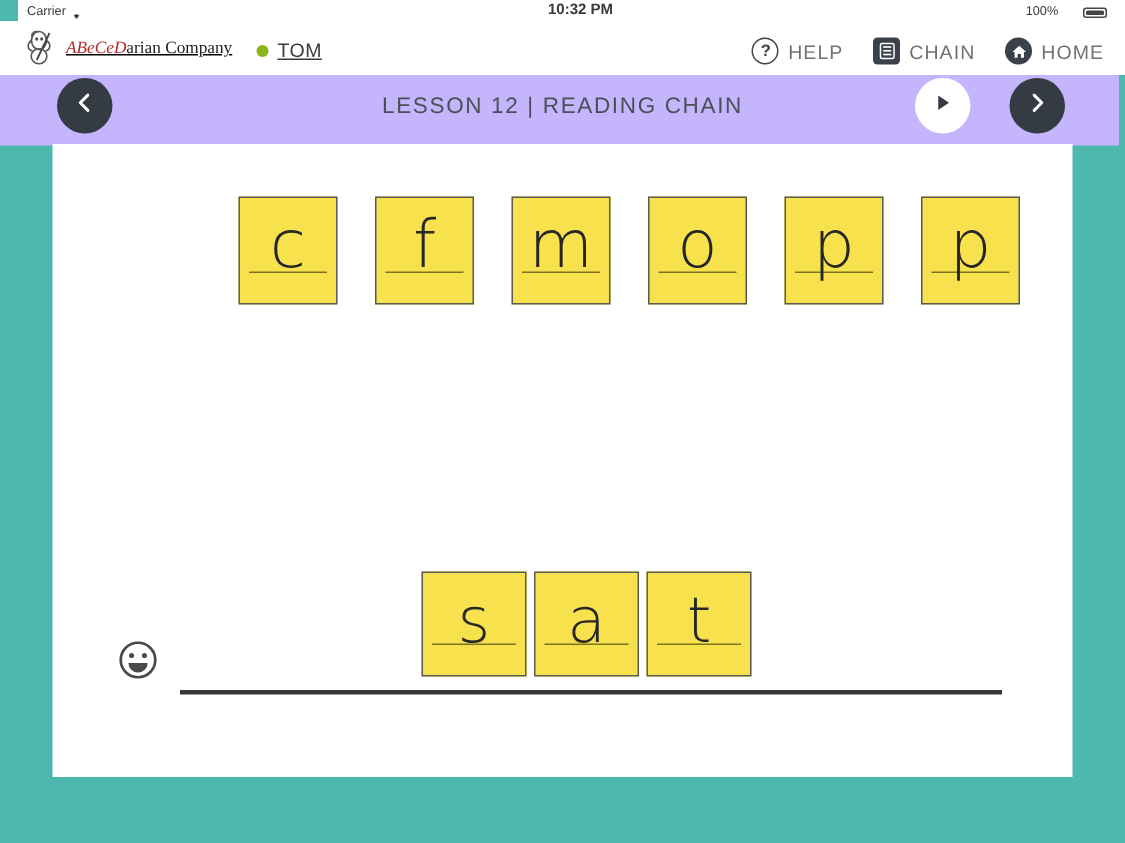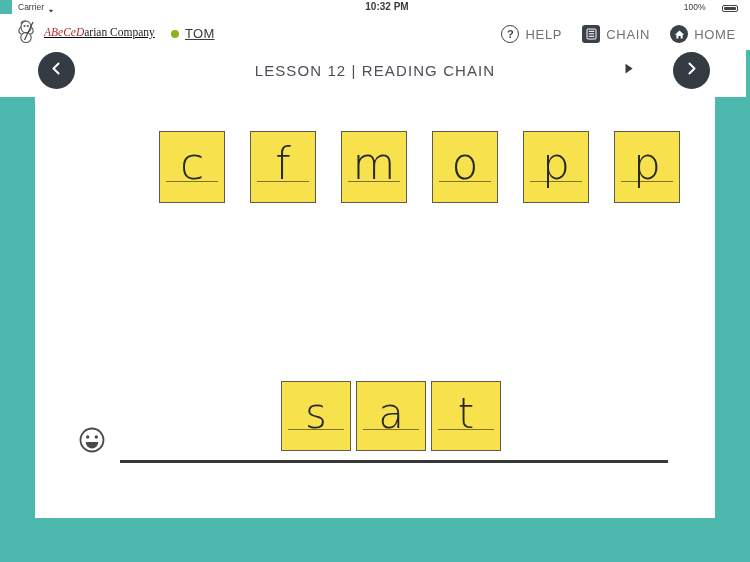--- a/index.html
+++ b/index.html
@@ -70,21 +70,21 @@
     display:flex; align-items:center; justify-content:center;
   }
   .ico-solid-circ {
     width:18px; height:18px; border-radius:50%; background:#3b4148;
     display:flex; align-items:center; justify-content:center;
   }
 
   
   .lessonbar {
     position:absolute; top:50px; left:0; width:746px; height:47px;
-    background:#ffffff;
+    background:#c4b5fd;
   }
   .lesson-title {
     position:absolute; left:0; width:750px; top:12px; text-align:center;
     font-size:15px; color:#4a5056; letter-spacing:1.1px;
   }
   .nav-round {
     position:absolute; width:37px; height:37px; border-radius:50%;
     display:flex; align-items:center; justify-content:center; cursor:pointer;
   }
   .nav-dark { background:#343b42; }

